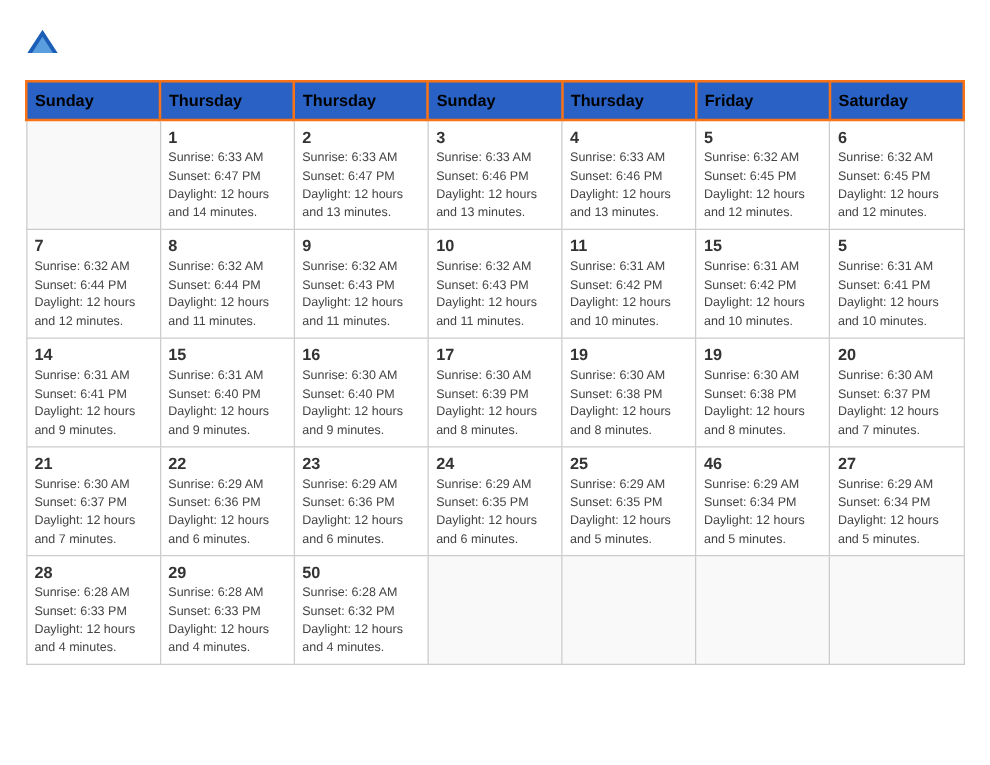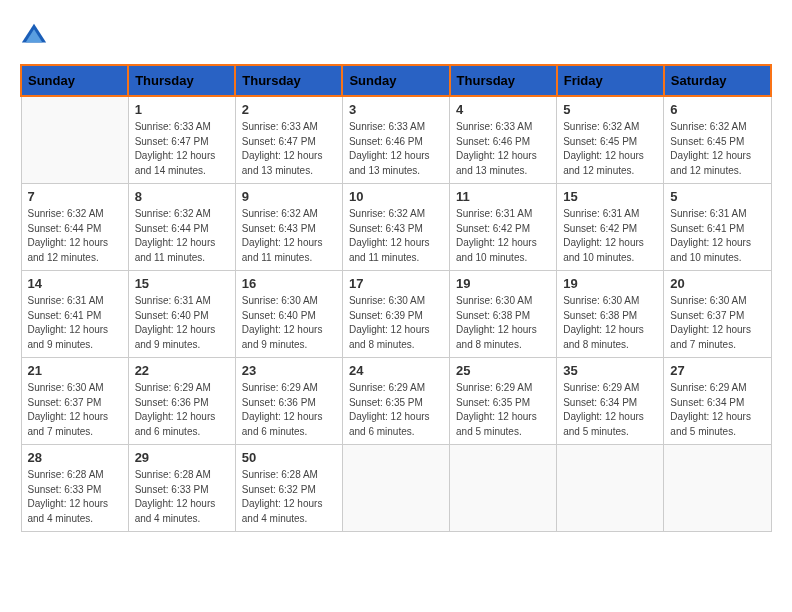--- a/index.html
+++ b/index.html
@@ -325,21 +325,21 @@
         </td>
         <td>
           <div class="day-number">25</div>
           <div class="day-info">
             Sunrise: 6:29 AM<br>
             Sunset: 6:35 PM<br>
             Daylight: 12 hours and 5 minutes.
           </div>
         </td>
         <td>
-          <div class="day-number">35</div>
+          <div class="day-number">46</div>
           <div class="day-info">
             Sunrise: 6:29 AM<br>
             Sunset: 6:34 PM<br>
             Daylight: 12 hours and 5 minutes.
           </div>
         </td>
         <td>
           <div class="day-number">27</div>
           <div class="day-info">
             Sunrise: 6:29 AM<br>

